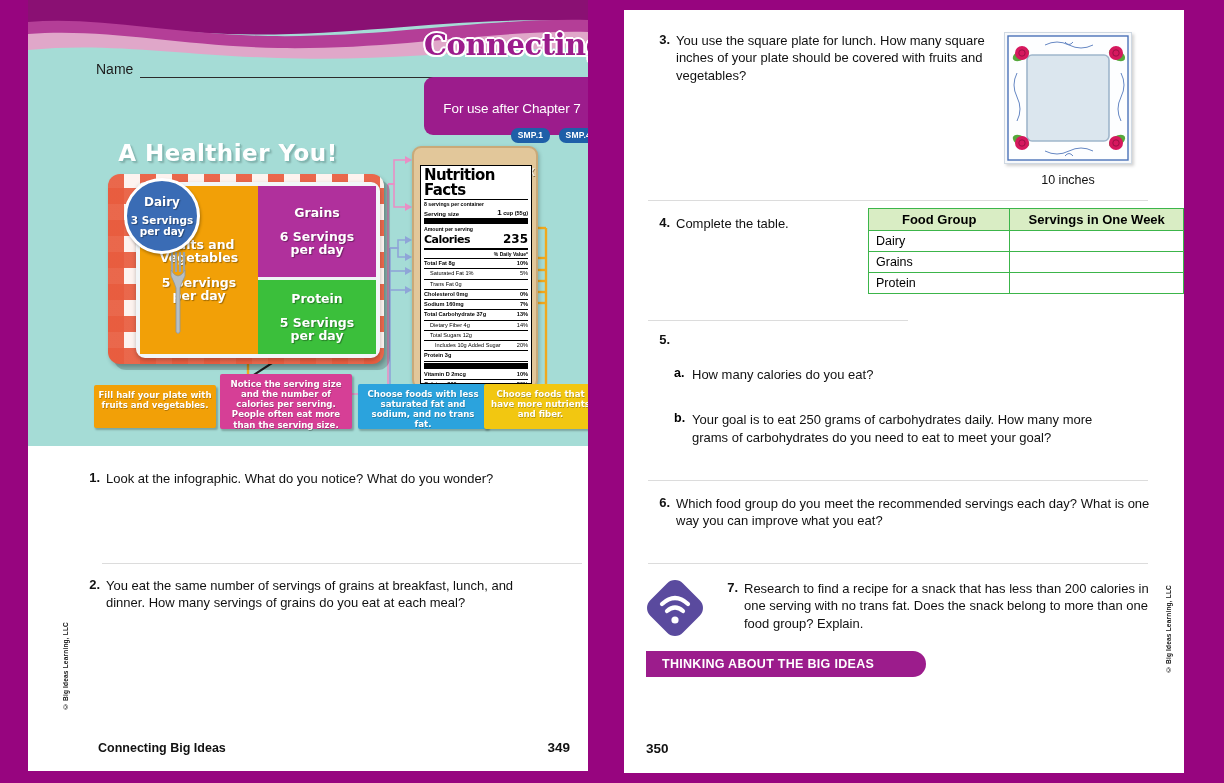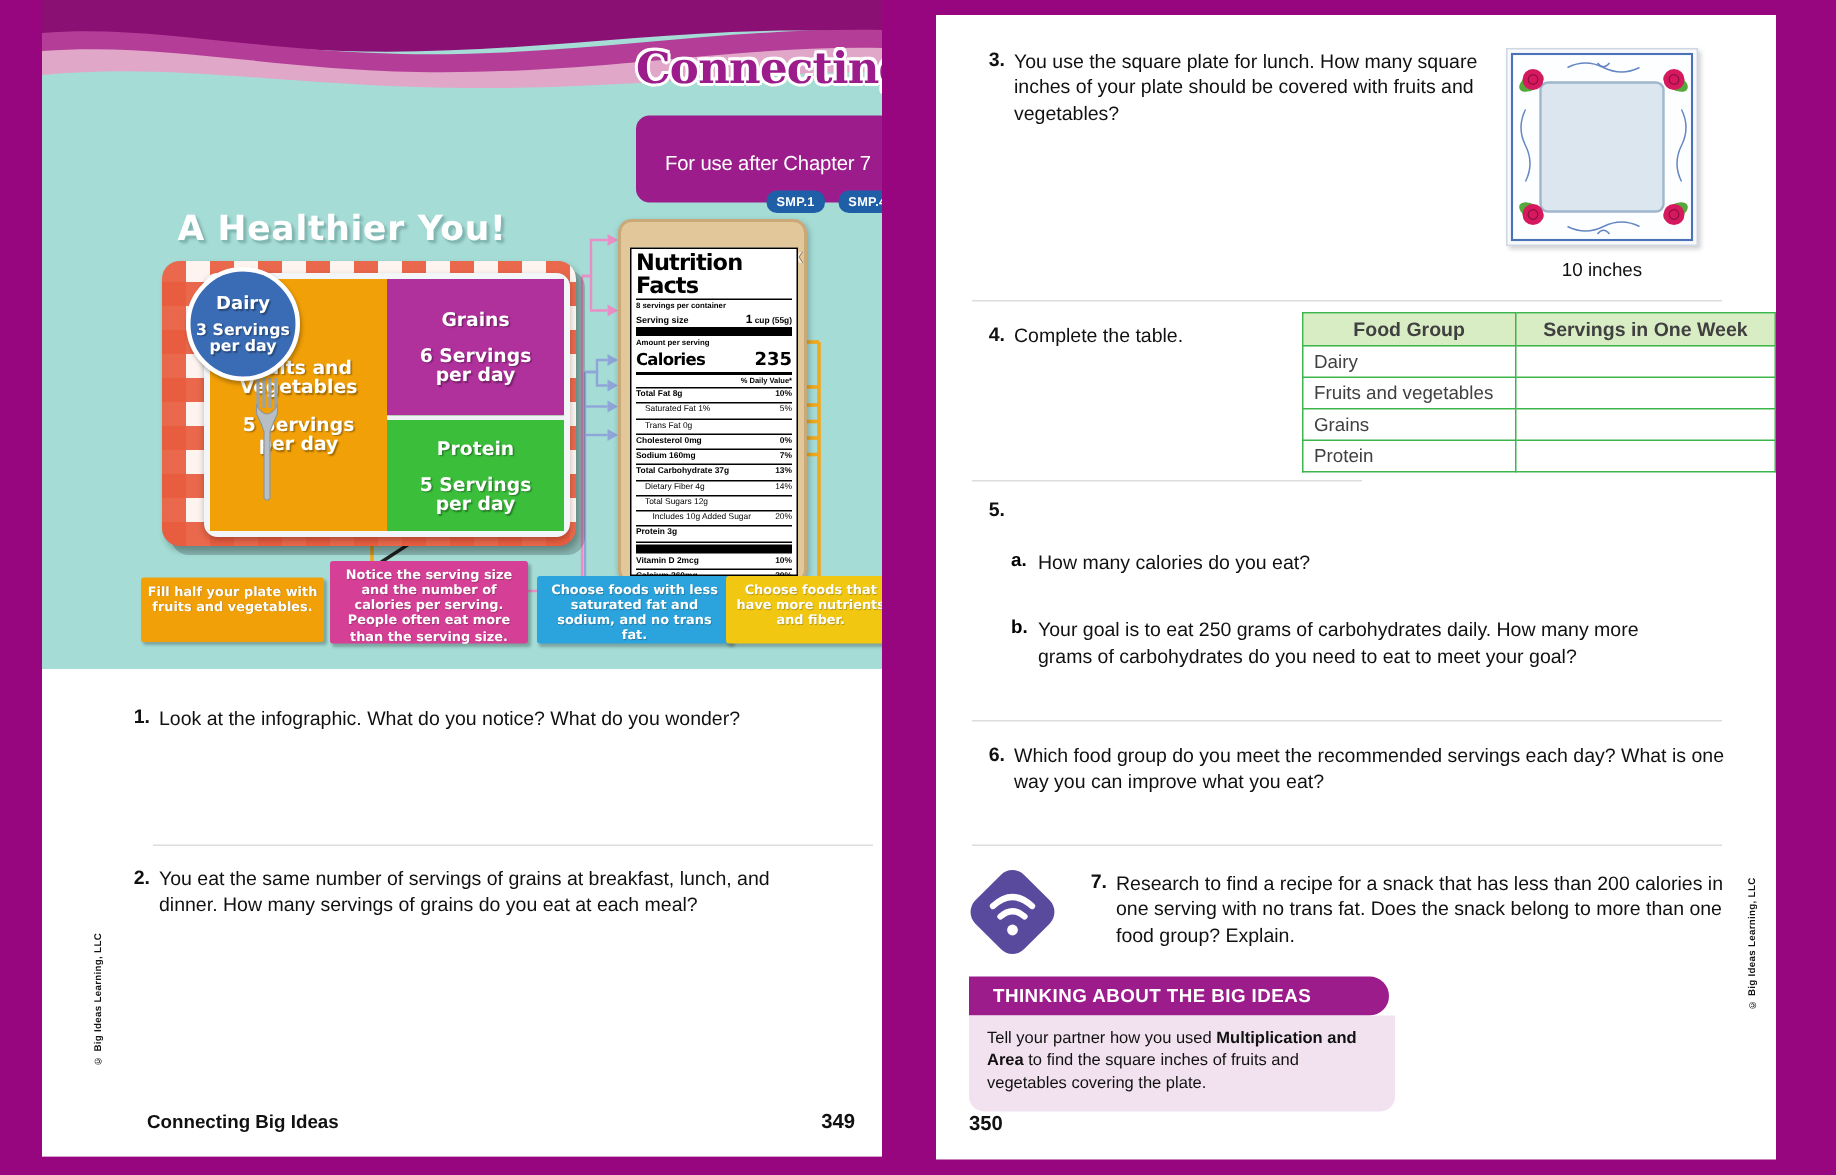--- a/index.html
+++ b/index.html
@@ -174,21 +174,21 @@
 
   
   .q3 { position:absolute; left:30px; top:22px; width:340px; }
   .plate-pic { position:absolute; left:374px; top:22px; width:140px; }
   .plate-img { width:128px; height:132px; background:#f7f9fb; border:1.5px solid #cfd8e2;
                box-shadow:2px 2px 3px rgba(0,0,0,0.18); position:relative; margin:0 auto; }
   .plate-cap { text-align:center; font-size:12.5px; color:#111; margin-top:9px; }
 
   .q4 { position:absolute; left:30px; top:205px; width:200px; }
   .tbl { position:absolute; left:244px; top:198px; border-collapse:collapse; }
-  .tbl td, .tbl th { border:1.6px solid #3cb54a; padding:3px 7px; font-size:12.5px; color:#404040; }
+  .tbl td, .tbl th { border:1.6px solid #3cb54a; padding:3px 7px; font-size:12.5px; color:#000000; }
   .tbl th { background:#d9edc4; font-weight:bold; text-align:center; font-size:13px; }
   .tbl td.c1 { width:145px; }
   .tbl td.c2 { width:178px; }
 
   .q5 { position:absolute; left:30px; top:322px; width:510px; }
   .qsub { display:flex; align-items:flex-start; margin-top:19px; padding-left:20px; }
   .qsubnum { font-weight:bold; font-size:12.5px; width:18px; flex:0 0 18px; }
   .q6 { position:absolute; left:30px; top:485px; width:500px; }
   .q7 { position:absolute; left:98px; top:570px; width:445px; }
   .wifi-badge { position:absolute; left:20px; top:567px; width:62px; height:62px; }
@@ -214,20 +214,24 @@
   <div class="page-left">
 
     <div class="banner">
       <div class="banner-teal"></div>
       <svg class="banner-wave" viewBox="0 0 560 60" preserveAspectRatio="none">
         <path d="M0,0 L560,0 L560,22 C430,14 330,38 200,34 C120,31 60,20 0,26 Z" fill="#8a1073"></path>
         <path d="M0,22 C70,16 140,34 240,36 C360,38 450,18 560,20 L560,40 C450,40 360,56 240,52 C140,49 70,33 0,40 Z" fill="#b43e97"></path>
         <path d="M0,34 C80,28 150,46 250,48 C370,50 460,30 560,32 L560,48 C460,48 370,62 250,58 C150,55 80,42 0,50 Z" fill="#e0a7c9"></path>
       </svg>
 
+      <div class="name-row">
+        <span class="name-label">Name</span>
+        <div class="name-line"></div>
+      </div>
 
       <div class="logo-wrap">
         <div class="logo-panel">
           <div class="logo-sub">For use after Chapter 7</div>
           <div class="smp-row">
             <span class="smp">SMP.1</span>
             <span class="smp">SMP.4</span>
           </div>
         </div>
         <div class="logo-title">
@@ -488,24 +492,20 @@
           <th>Food Group</th>
           <th>Servings in One Week</th>
         </tr>
       </thead>
       <tbody id="tbl-body">
           <tr>
             <td class="c1">Dairy</td>
             <td class="c2">&nbsp;</td>
           </tr>
           <tr>
-            <td class="c1">Fruits and vegetables</td>
-            <td class="c2">&nbsp;</td>
-          </tr>
-          <tr>
             <td class="c1">Grains</td>
             <td class="c2">&nbsp;</td>
           </tr>
           <tr>
             <td class="c1">Protein</td>
             <td class="c2">&nbsp;</td>
           </tr>
         </tbody>
     </table>
 
@@ -542,20 +542,17 @@
       </g>
       <circle cx="31" cy="43" r="3.6" fill="#fff"></circle>
     </svg>
 
     <div class="qrow q7">
       <div class="qnum">7.</div>
       <div class="qtext">Research to find a recipe for a snack that has less than 200 calories in one serving with no trans fat. Does the snack belong to more than one food group? Explain.</div>
     </div>
 
     <div class="tab-banner">THINKING ABOUT THE BIG IDEAS</div>
-    <div class="tab-body">
-      <span>Tell your partner how you used </span><b>Multiplication and Area</b><span> to find the square inches of fruits and vegetables covering the plate.</span>
-    </div>
 
     <div class="side-copy" style="right:12px; bottom:100px;">© Big Ideas Learning, LLC</div>
     <div class="page-no-right">350</div>
   </div>
 </div>
 
 </body></html>

